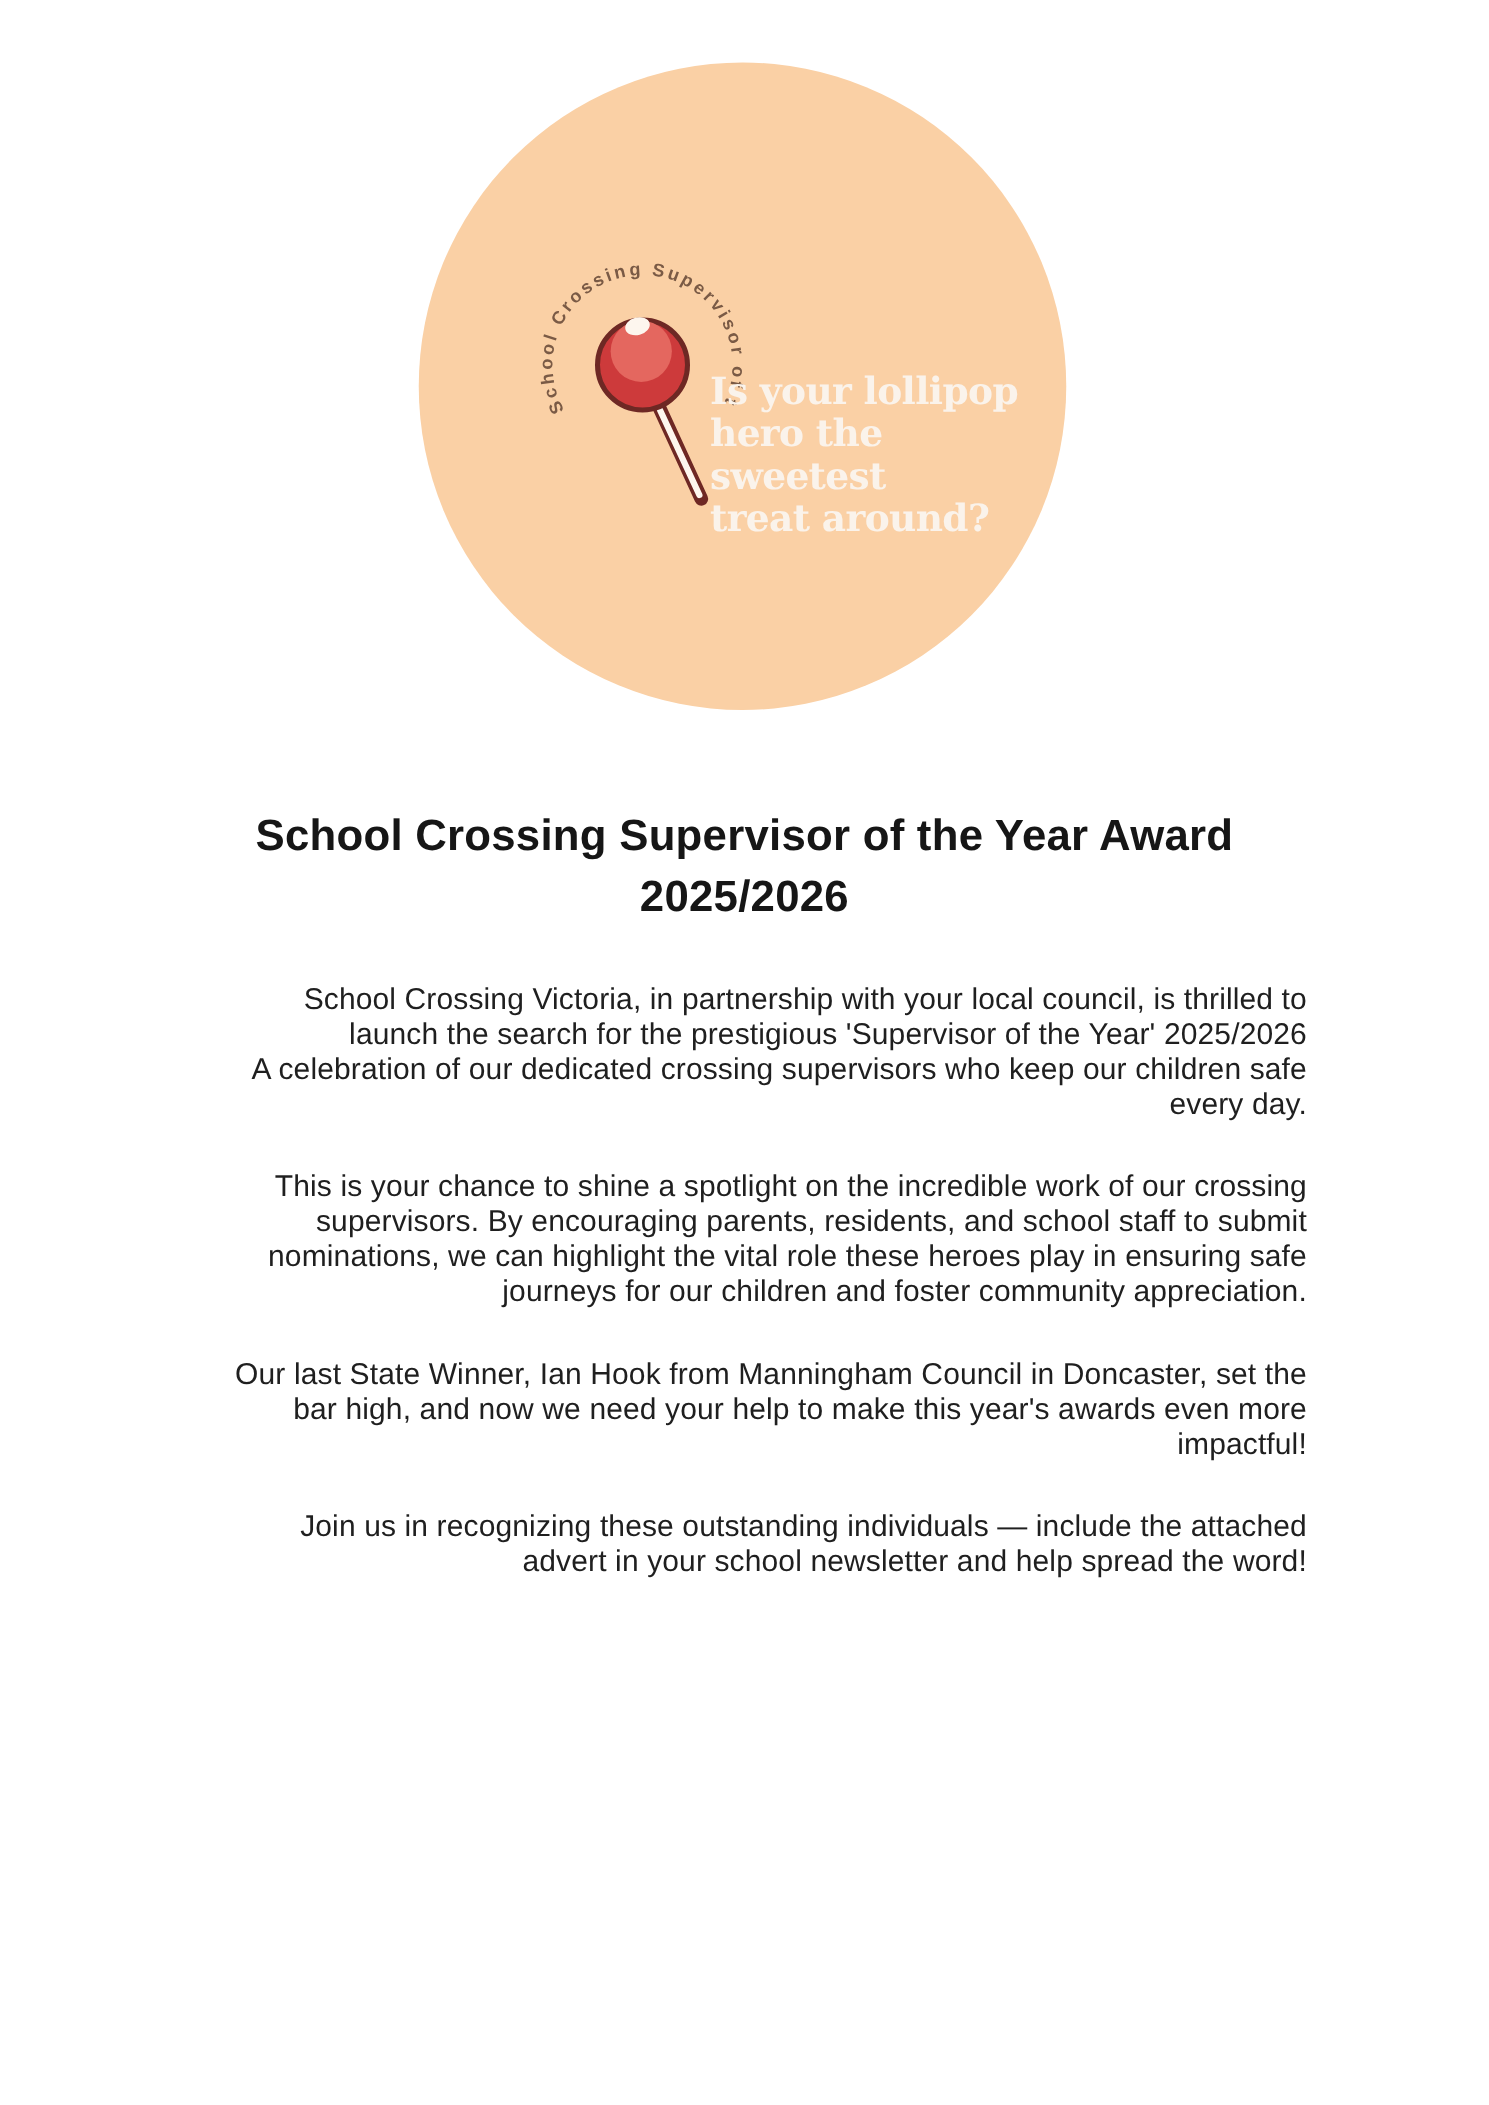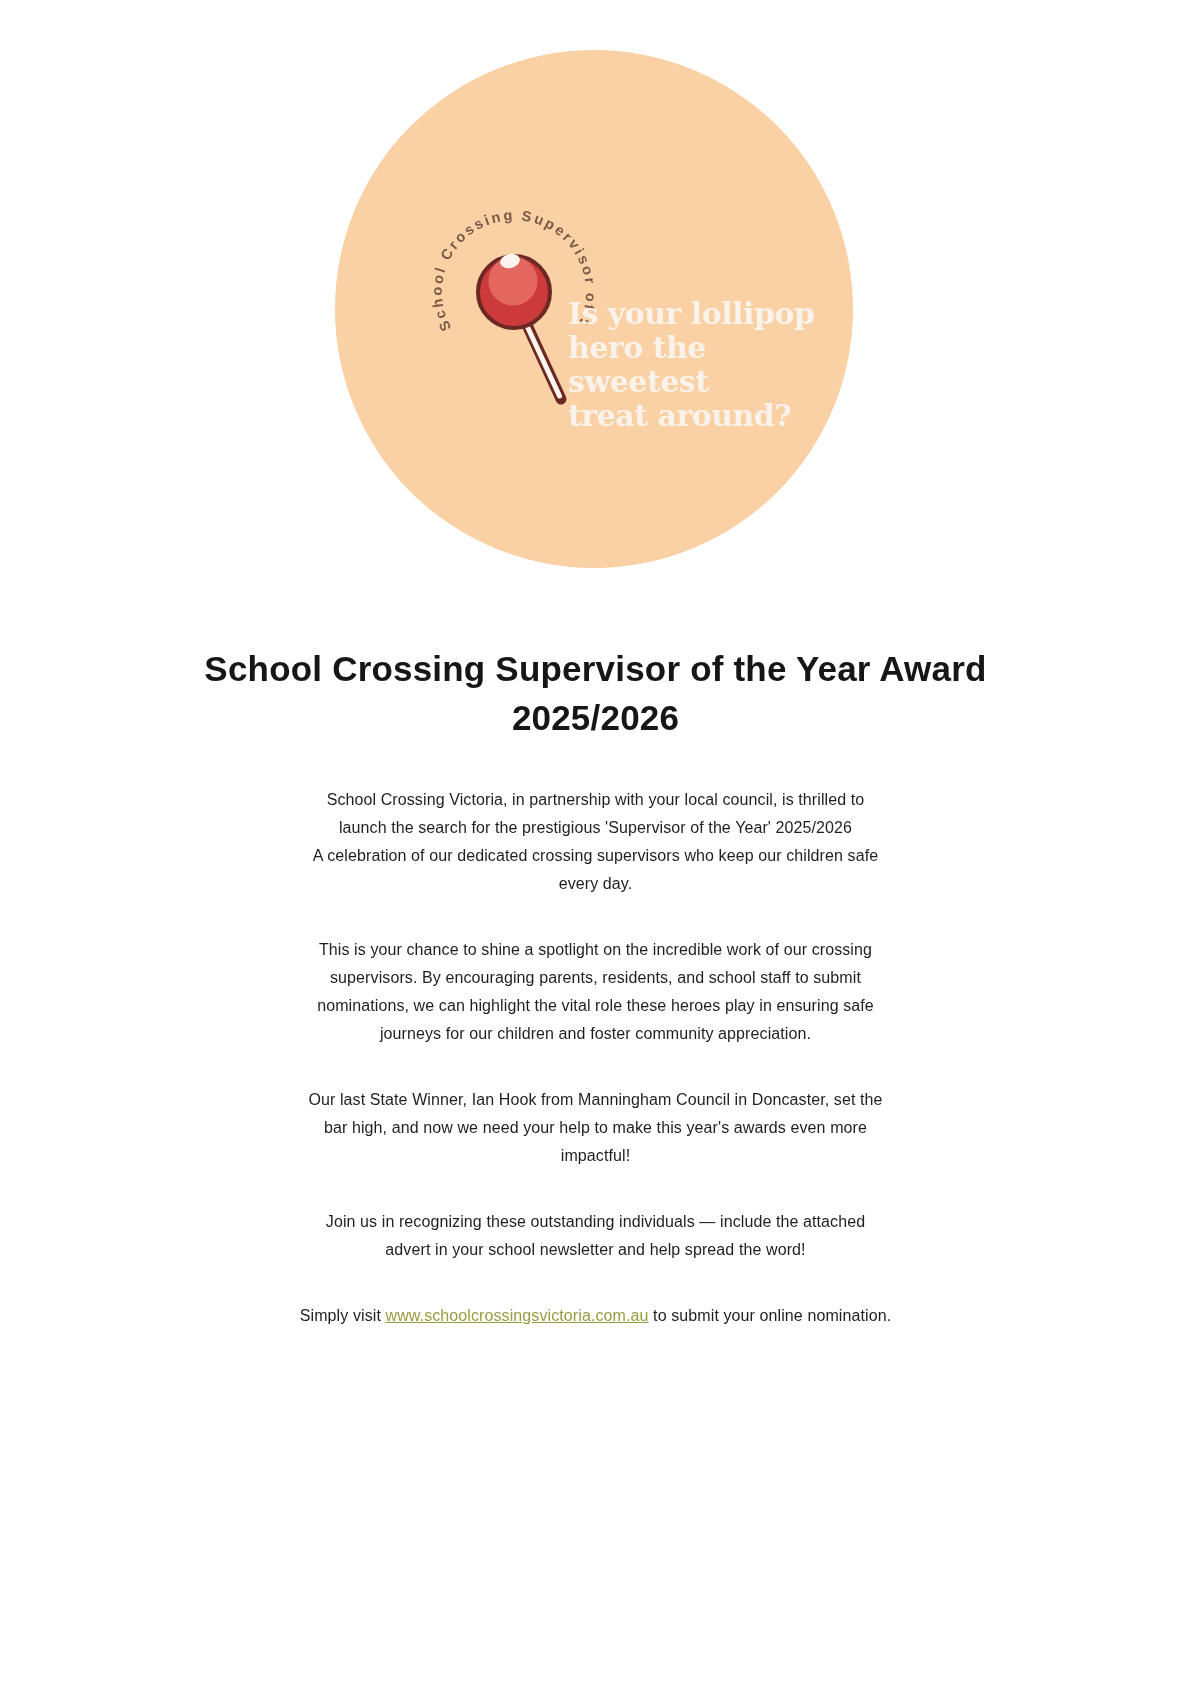--- a/index.html
+++ b/index.html
@@ -23,22 +23,22 @@
     font-size:30px; line-height:34px; letter-spacing:-0.5px;
     color:#FAF3EB; white-space:pre-line;
   }
   
   .content { position:absolute; top:572px; left:0; width:100%; }
   .title {
     margin:72px auto 0; text-align:center; font-size:35px; line-height:49px;
     font-weight:700; color:#161616; white-space:pre-line; letter-spacing:0.2px;
   }
   .body-text {
-    width:900px; margin:38px auto 0; text-align:center;
-    font-size:16px; line-height:28px; letter-spacing:0.1px;
+    width:900px; margin:38px auto 0; text-align:right;
+    font-size:24px; line-height:28px; letter-spacing:0.1px;
     color:#1F1F1F; white-space:pre-line;
   }
   .first-para { margin-top:44px; }
   .cta { white-space:normal; width:700px; }
   .cta a { color:#9A9A3E; text-decoration:underline; }
 </style>
 </head>
 <body>
 
 <div class="page">
@@ -88,16 +88,15 @@
 journeys for our children and foster community appreciation.</p>
 
     <p class="body-text">Our last State Winner, Ian Hook from Manningham Council in Doncaster, set the
 bar high, and now we need your help to make this year's awards even more
 impactful!</p>
 
     <p class="body-text">Join us in recognizing these outstanding individuals — include the attached
 advert in your school newsletter and help spread the word!</p>
 
 
-    <p class="body-text cta"><span>Simply visit </span><a href="#">www.schoolcrossingsvictoria.com.au</a><span> to submit your online nomination.</span></p>
 
   </div>
 </div>
 
 </body></html>

